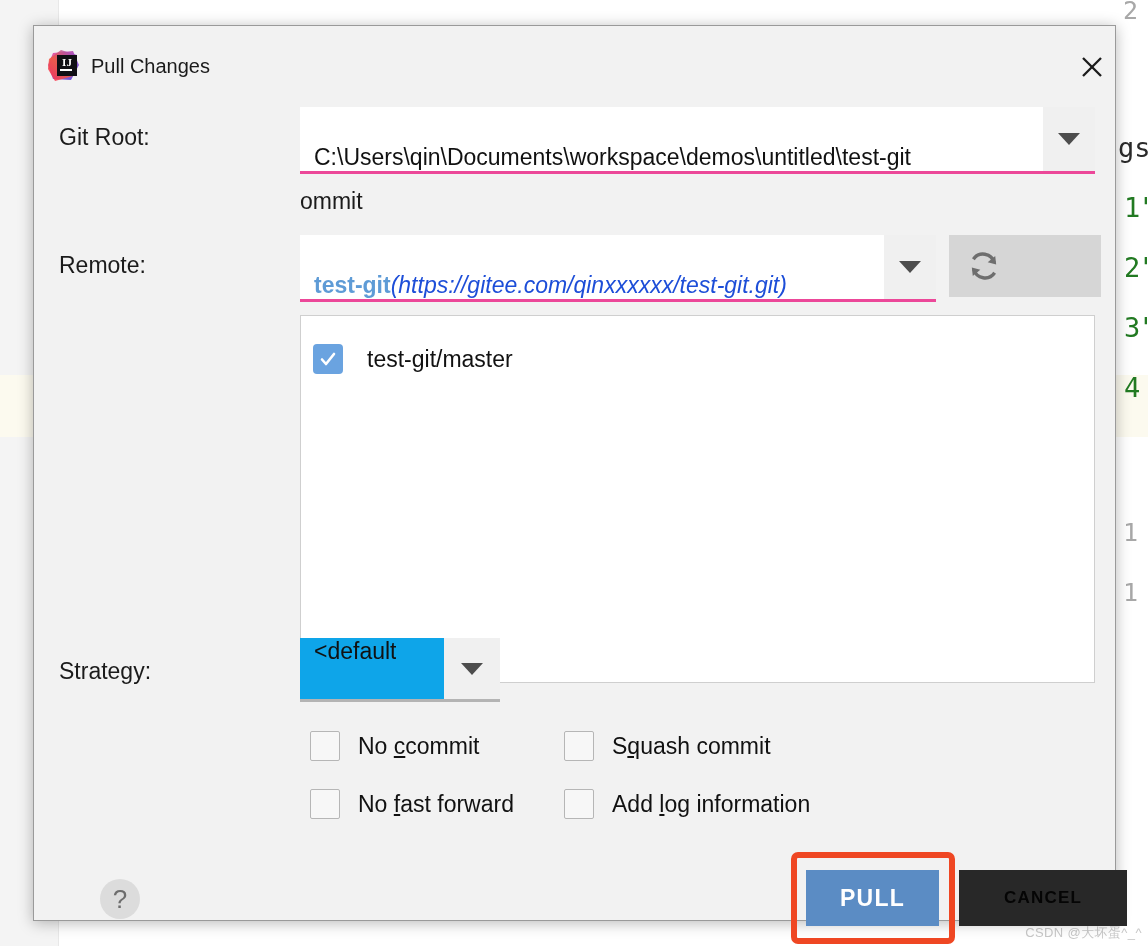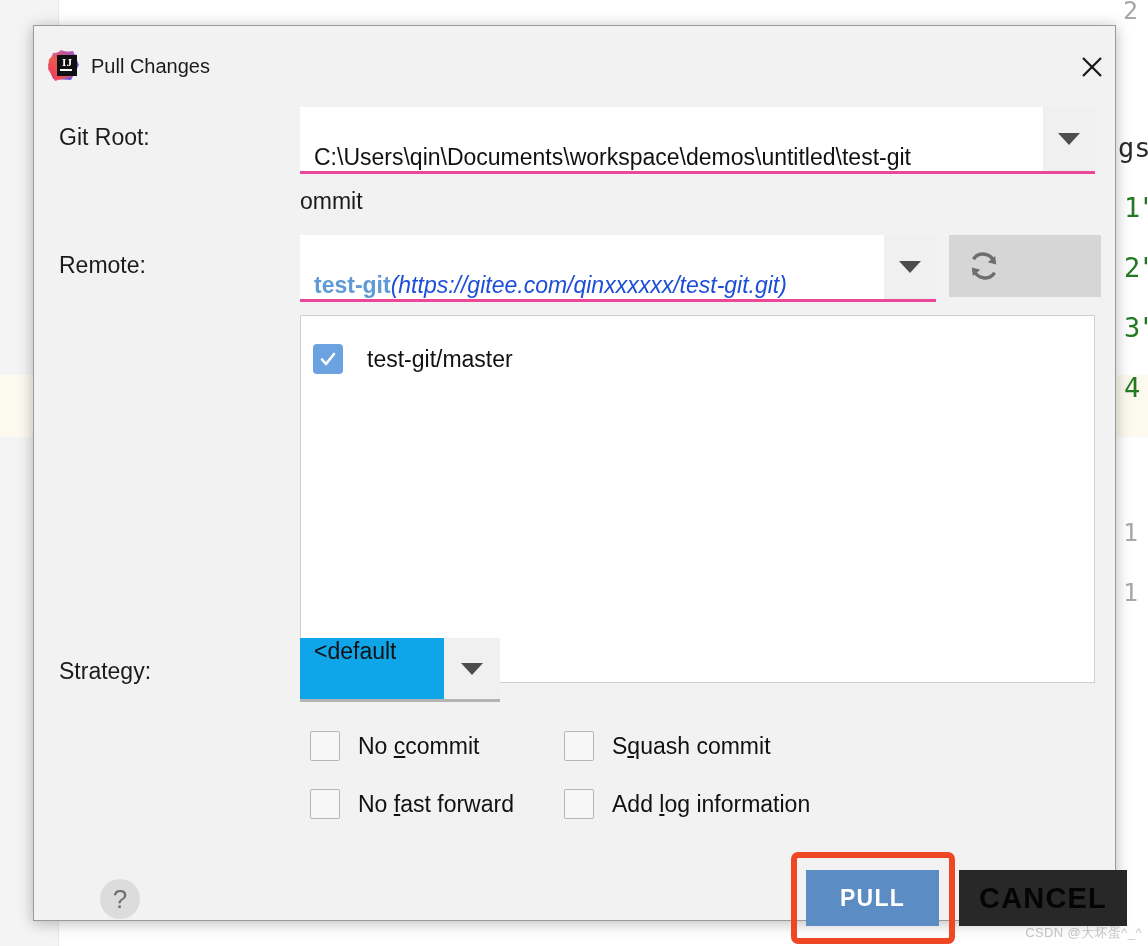--- a/index.html
+++ b/index.html
@@ -278,21 +278,21 @@
     cursor: pointer;
   }
   .btn-cancel {
     position: absolute;
     left: 925px;
     top: 844px;
     width: 168px;
     height: 56px;
     background: #282828;
     color: #050505;
-    font-size: 29px;
+    font-size: 17px;
     font-weight: bold;
     letter-spacing: 1.2px;
     display: flex;
     align-items: center;
     justify-content: center;
     cursor: pointer;
   }
   .anno-box {
     position: absolute;
     left: 757px;

